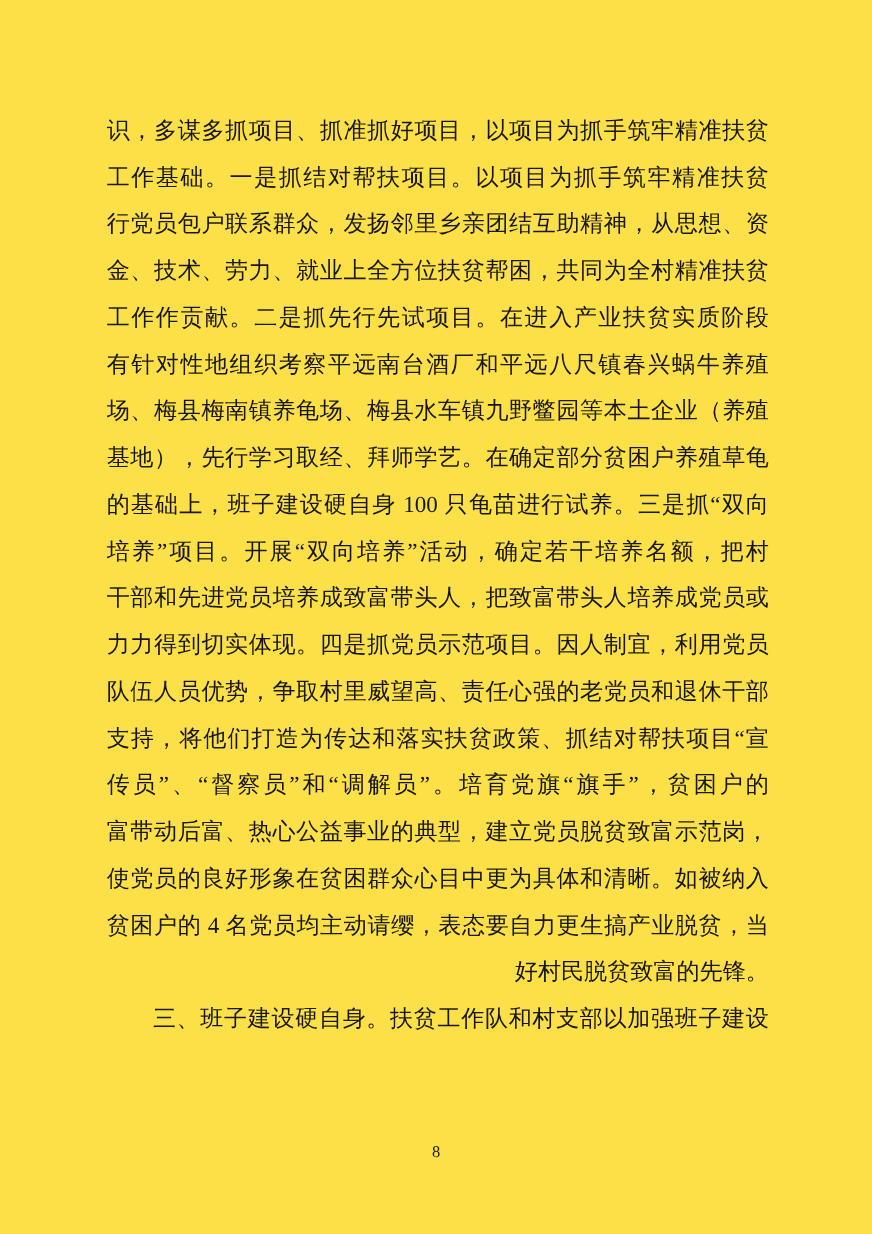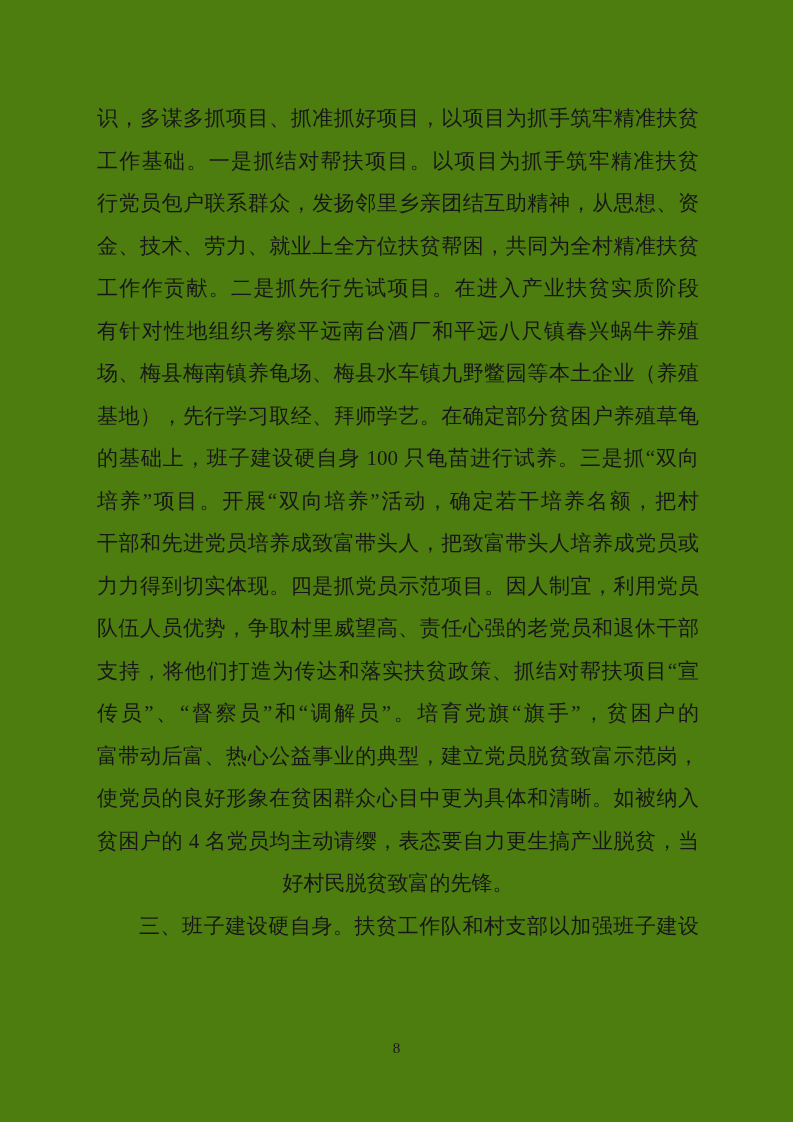--- a/index.html
+++ b/index.html
@@ -4,40 +4,40 @@
 <style>
   html, body {
     margin: 0;
     padding: 0;
     background: #ffffff;
   }
   .sheet {
     position: relative;
     width: 793px;
     height: 1122px;
-    background: #4d7c0f;
+    background: #fde047;
     overflow: hidden;
     font-family: "Liberation Serif", "DejaVu Serif", serif;
     color: #171717;
   }
   .text-block {
     position: absolute;
     left: 97px;
     top: 97px;
     width: 602px;
     font-size: 21px;
     line-height: 42.5px;
   }
   .paragraph {
     margin: 0;
   }
   .line {
     height: 42.5px;
     overflow: hidden;
-    text-align: center;
+    text-align: right;
     white-space: normal;
   }
   .line.j {
     text-align: justify;
     text-align-last: justify;
     text-justify: inter-character;
   }
   .line.ind {
     text-indent: 42px;
   }

